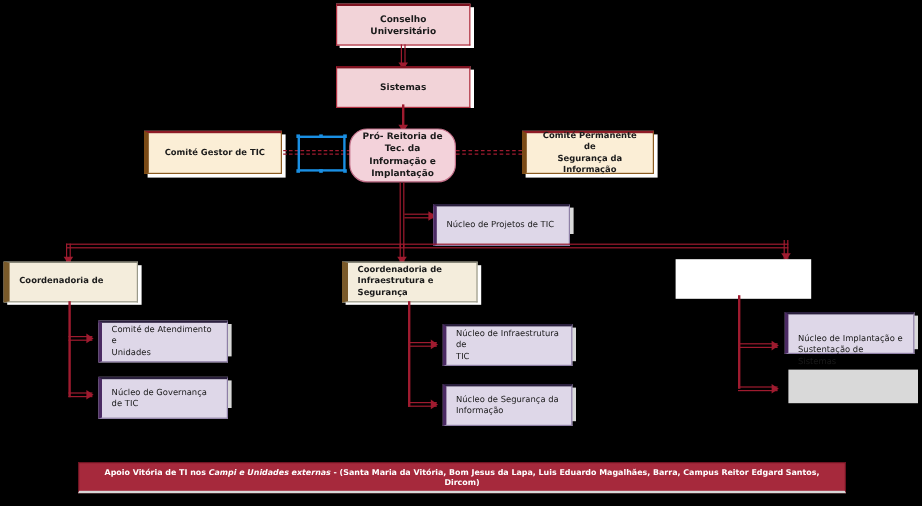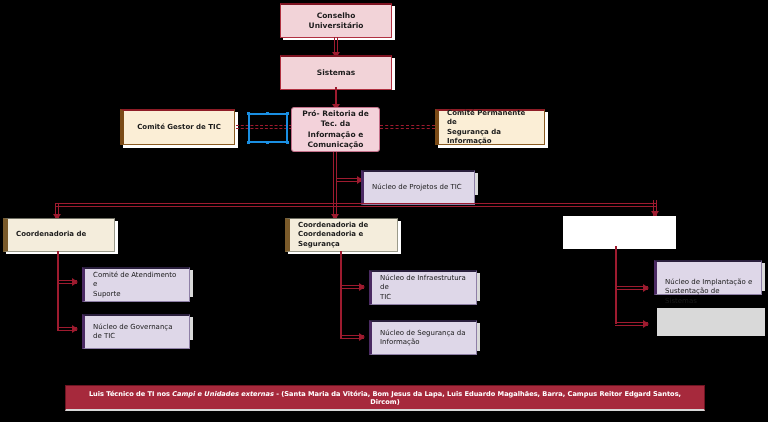--- a/index.html
+++ b/index.html
@@ -8,28 +8,28 @@
   #canvas{position:relative;width:768px;height:422px;background:#000;}
 
   .node{position:absolute;box-sizing:border-box;display:flex;align-items:center;
         padding:16px 8px;line-height:1.35;color:#1b1b1b;}
   .node span{display:block;}
 
   
   .pink{background:#f2d3d8;border:1px solid #b03040;
         border-top:2px solid #7e1220;font-weight:bold;font-size:7.5px;
         justify-content:center;text-align:center;}
-  .pink.rounded{border-radius:3px;border:1.4px solid #c4708a;
+  .pink.rounded{border-radius:15px;border:1.4px solid #c4708a;
                 border-top:1.4px solid #c4708a;background:#f3d2da;}
 
   
   .beige{background:#fbeed6;border:1px solid #8a5b21;
          border-top:2px solid #8e1c26;border-left:4px solid #7a4a16;
          font-weight:bold;font-size:7px;}
-  .beige.ctr{justify-content:center;text-align:left;}
+  .beige.ctr{justify-content:center;text-align:center;}
   .coord{background:#f4eddc;border:1px solid #9a9a8a;border-top:1px solid #6f6f63;
          border-left:5px solid #7a5a2a;font-weight:bold;font-size:7px;}
 
   
   .lav{background:#ded7e8;border:1px solid #8e7fa6;
        border-top:2px solid #2a1f3d;border-left:3px solid #4b2a63;
        font-size:7px;color:#1a1a1a;}
 
   
   .plate{position:absolute;background:#ffffff;}
@@ -88,21 +88,21 @@
   <div class="hnd" style="left:247px;top:112px;"></div>
   <div class="hnd" style="left:286px;top:112px;"></div>
   <div class="hnd" style="left:247px;top:141px;"></div>
   <div class="hnd" style="left:286px;top:141px;"></div>
   <div class="hnd" style="left:266px;top:112px;"></div>
   <div class="hnd" style="left:266px;top:141px;"></div>
 
   <div class="node pink rounded" style="left:291px;top:107px;width:89px;height:45px;flex-direction:column;justify-content:center;">
     <span>Pró- Reitoria de Tec. da</span>
     <span>Informação e</span>
-    <span>Comunicação</span>
+    <span>Implantação</span>
   </div>
 
   <div class="dash" style="left:380px;top:125px;width:55px;"></div>
 
   <div class="plate" style="left:438px;top:112px;width:110px;height:36px;"></div>
   <div class="node beige ctr" style="left:435px;top:109px;width:110px;height:36px;flex-direction:column;justify-content:center;">
     <span>Comité Permanente de</span>
     <span>Segurança da Informação</span>
   </div>
 
@@ -134,32 +134,32 @@
 
   <div class="ln v" style="left:57px;top:251px;height:80px;"></div>
   <div class="dbl" style="left:57px;top:280px;width:20px;"></div>
   <div class="arr rt" style="left:72px;top:278px;"></div>
   <div class="dbl" style="left:57px;top:327px;width:20px;"></div>
   <div class="arr rt" style="left:72px;top:325px;"></div>
 
   <div class="plate d" style="left:85px;top:270px;width:108px;height:27px;"></div>
   <div class="node lav" style="left:82px;top:267px;width:108px;height:27px;flex-direction:column;justify-content:center;align-items:flex-start;">
     <span>Comité de Atendimento e</span>
-    <span>Suporte</span>
+    <span>Unidades</span>
   </div>
 
   <div class="plate d" style="left:85px;top:317px;width:108px;height:23px;"></div>
   <div class="node lav" style="left:82px;top:314px;width:108px;height:23px;">
     <span>Núcleo de Governança de TIC</span>
   </div>
 
   <div class="plate" style="left:288px;top:221px;width:113px;height:33px;"></div>
   <div class="node coord" style="left:285px;top:218px;width:113px;height:33px;flex-direction:column;justify-content:center;align-items:flex-start;">
     <span>Coordenadoria de</span>
-    <span>Coordenadoria e Segurança</span>
+    <span>Infraestrutura e Segurança</span>
   </div>
 
   <div class="ln v" style="left:340px;top:251px;height:88px;"></div>
   <div class="dbl" style="left:340px;top:285px;width:24px;"></div>
   <div class="arr rt" style="left:359px;top:283px;"></div>
   <div class="dbl" style="left:340px;top:335px;width:24px;"></div>
   <div class="arr rt" style="left:359px;top:333px;"></div>
 
   <div class="plate d" style="left:372px;top:273px;width:108px;height:28px;"></div>
   <div class="node lav" style="left:369px;top:270px;width:108px;height:28px;flex-direction:column;justify-content:center;align-items:flex-start;">
@@ -183,16 +183,16 @@
 
   <div class="plate d" style="left:657px;top:263px;width:108px;height:28px;"></div>
   <div class="node lav" style="left:654px;top:260px;width:108px;height:28px;flex-direction:column;justify-content:flex-start;align-items:flex-start;">
     <span>Núcleo de Implantação e</span>
     <span>Sustentação de Sistemas</span>
   </div>
 
   <div class="plate d" style="left:657px;top:308px;width:108px;height:28px;"></div>
 
   <div id="footer" style="left:65px;top:385px;width:640px;height:26px;">
-    <span><span>Luis Técnico de TI nos </span><i>Campi e Unidades externas</i><span> - (Santa Maria da Vitória, Bom Jesus da Lapa, Luis Eduardo Magalhães, Barra, Campus Reitor Edgard Santos, Dircom)</span></span>
+    <span><span>Apoio Vitória de TI nos </span><i>Campi e Unidades externas</i><span> - (Santa Maria da Vitória, Bom Jesus da Lapa, Luis Eduardo Magalhães, Barra, Campus Reitor Edgard Santos, Dircom)</span></span>
   </div>
 
 </div>
 
 </body></html>

